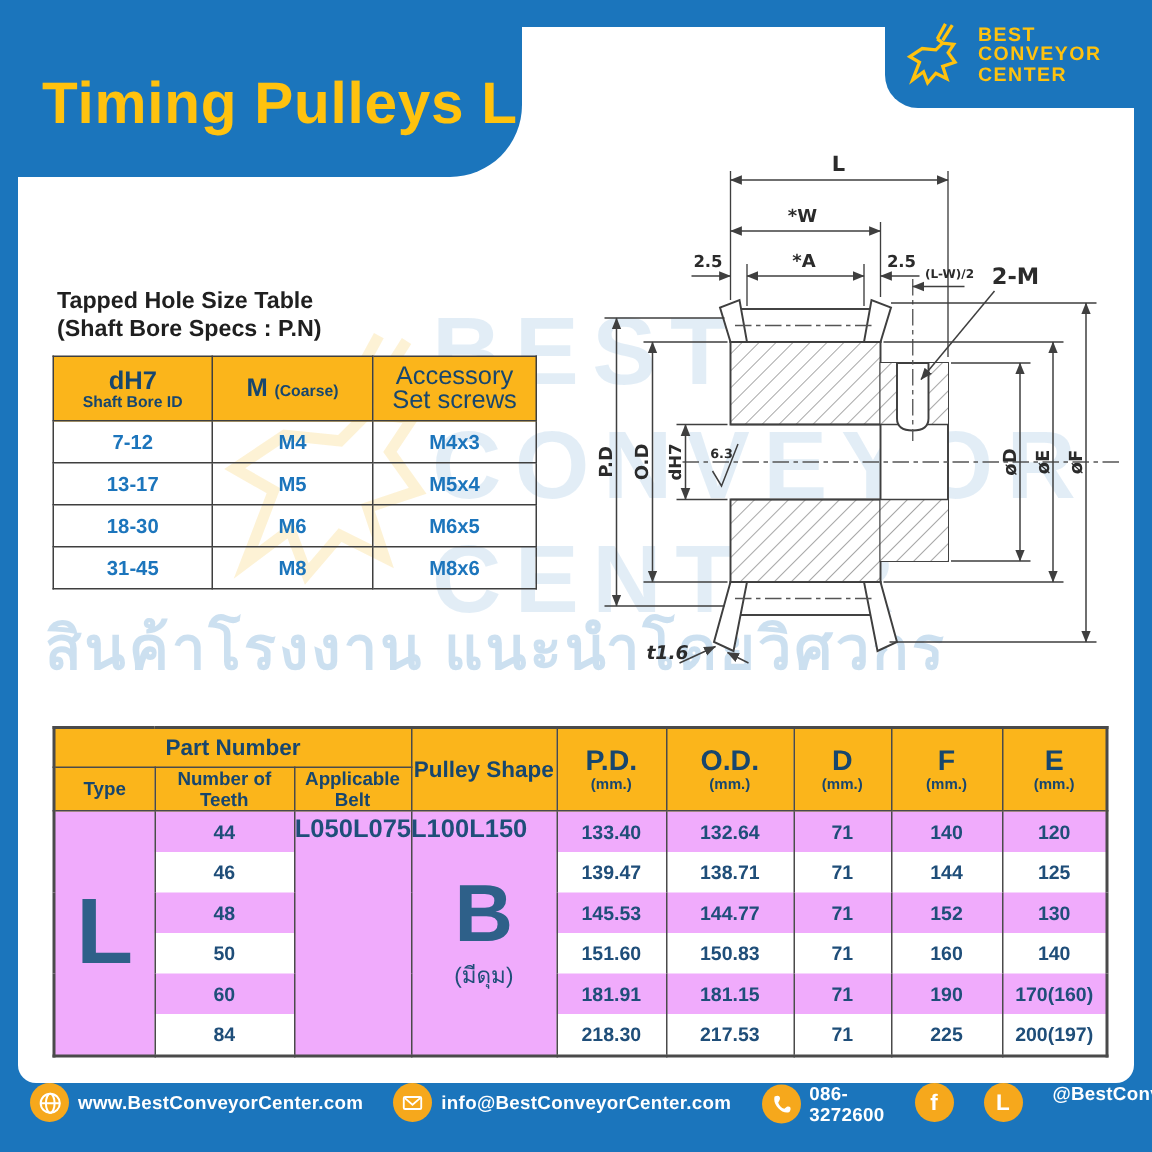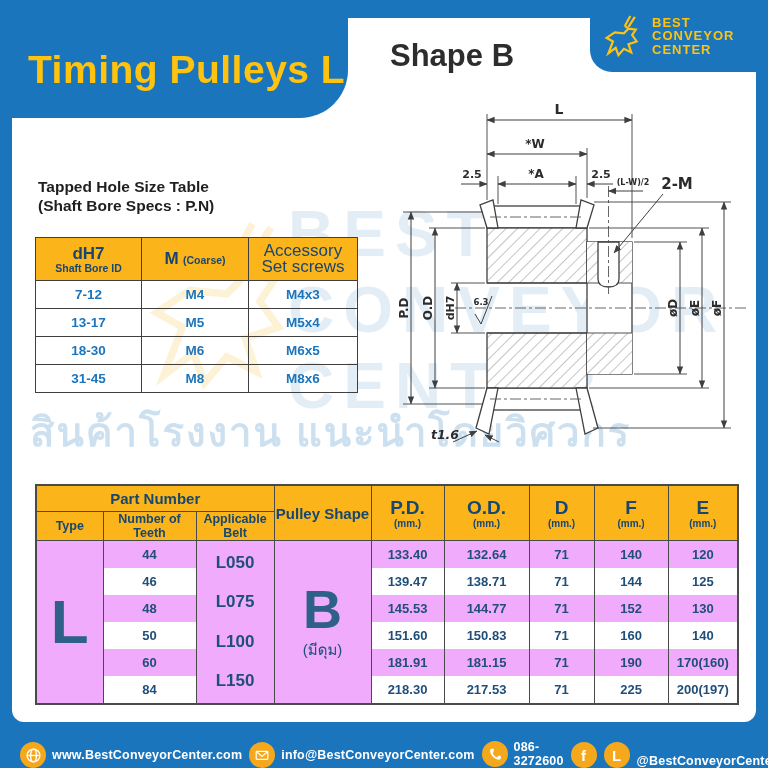--- a/index.html
+++ b/index.html
@@ -19,21 +19,21 @@
   .title-band{position:absolute;left:0;top:0;width:348px;height:118px;background:#1B75BC;
               border-bottom-right-radius:48px;}
   .title-band .t{position:absolute;left:28px;top:48px;font-size:39px;font-weight:800;color:#FFC20E;letter-spacing:.5px;}
   .logo-block{position:absolute;right:0;top:0;width:178px;height:72px;background:#1B75BC;
               border-bottom-left-radius:22px;display:flex;align-items:center;gap:8px;
               padding-left:12px;box-sizing:border-box;}
   .logo-text{color:#FFC20E;font-weight:800;font-size:13px;line-height:13.5px;letter-spacing:1px;}
   .shape-heading{position:absolute;left:390px;top:38px;font-size:31px;font-weight:800;color:#2d2d2d;}
 
   
-  .tapped-title{position:absolute;left:38px;top:177px;font-size:15.5px;font-weight:800;color:#1f1f1f;line-height:19px;}
+  .tapped-title{position:absolute;left:38px;top:191px;font-size:15.5px;font-weight:800;color:#1f1f1f;line-height:19px;}
   table{border-collapse:collapse;}
   .tapped-table{position:absolute;left:35px;top:237px;width:322px;table-layout:fixed;}
   .tapped-table th,.tapped-table td{border:1.6px solid #3f3f3f;text-align:center;padding:0;}
   .tapped-table th{background:#FBB51B;color:#17466E;height:42px;}
   .tapped-table td{height:27px;font-weight:700;color:#1C75BC;font-size:13.5px;}
   .hbig{font-size:17px;font-weight:800;line-height:17px;}
   .hsmall{font-size:10.5px;font-weight:700;line-height:12px;}
   .hmed{font-size:17px;font-weight:400;line-height:16px;}
 
   
@@ -52,26 +52,26 @@
                  text-align:center;padding:0;height:27px;font-size:13px;font-weight:700;color:#1F4E79;}
   .main-table tr.stripe td{background:#f0abfc;}
   .main-table td.span-cell{background:#ffffff;vertical-align:middle;}
   .pn-h{font-size:15px;font-weight:800;height:25px;}
   .sub-h{font-size:12.5px;font-weight:800;height:28px;}
   .colbig{font-size:19px;font-weight:800;line-height:20px;}
   .colunit{font-size:10px;font-weight:700;line-height:11px;}
   .type-big{font-size:62px;font-weight:800;color:#2E6089;line-height:62px;}
   .shape-big{font-size:54px;font-weight:800;color:#2E6089;line-height:54px;}
   .shape-note{font-size:15px;font-weight:400;color:#1F4E79;margin-top:2px;}
-  .belt-stack{height:158px;display:flex;flex-direction:column;justify-content:space-around;}
+  .belt-stack{height:158px;display:flex;flex-direction:row;justify-content:space-around;}
   .belt-stack span{font-size:17px;font-weight:800;color:#1F4E79;}
 
   
   .footer{position:absolute;left:0;bottom:0;width:684px;height:46px;background:#1B75BC;
-          display:flex;align-items:flex-end;gap:7px;padding-left:20px;box-sizing:border-box;}
+          display:flex;align-items:flex-start;gap:20px;padding-left:20px;box-sizing:border-box;}
   .f-item{display:flex;align-items:center;gap:6px;}
   .f-circle{width:26px;height:26px;border-radius:50%;background:#F6A81C;display:flex;
             align-items:center;justify-content:center;flex:0 0 auto;}
   .f-text{color:#fff;font-weight:700;font-size:12.5px;letter-spacing:.2px;}
   .f-glyph{color:#fff;font-weight:800;font-size:15px;line-height:15px;}
 </style>
 </head>
 <body>
 
 <div class="page">
@@ -99,21 +99,20 @@
         <path d="M31 3 L25 14 M36 4 L29 15"></path>
         <path d="M25 14 L29 17 L24 22 L14 21 L5 27 L12 31 L7 44 L15 38 L18 46 L24 39 L32 43 L29 34 L38 31 L33 24 L37 18 L29 17"></path>
       </g>
     </svg>
     <div class="logo-text">
       <div>BEST</div>
       <div>CONVEYOR</div>
       <div>CENTER</div>
     </div>
   </div>
-  <div class="shape-heading">Shape B</div>
 
   <div class="tapped-title">
     <div>Tapped Hole Size Table</div>
     <div>(Shaft Bore Specs : P.N)</div>
   </div>
   <table class="tapped-table">
     <colgroup>
         <col style="width:106px">
         <col style="width:107px">
         <col style="width:109px">

